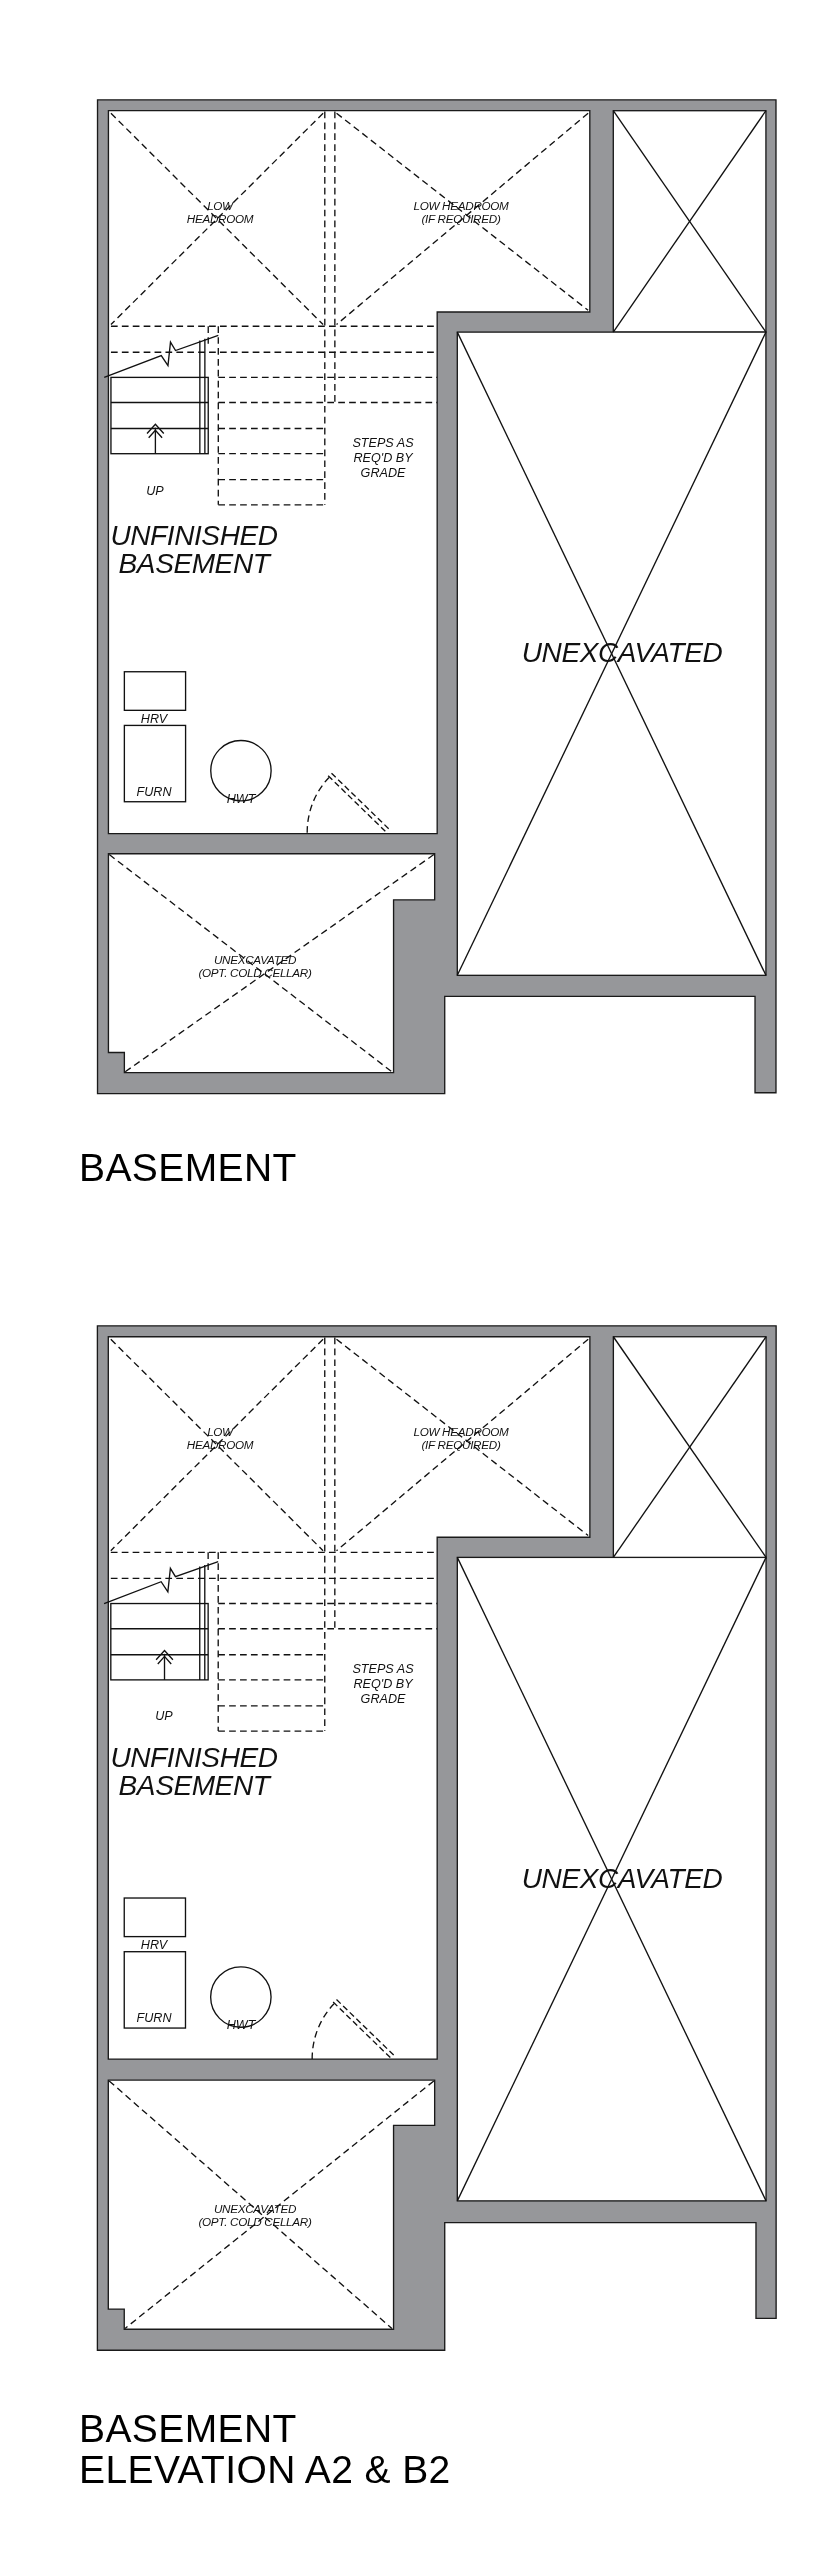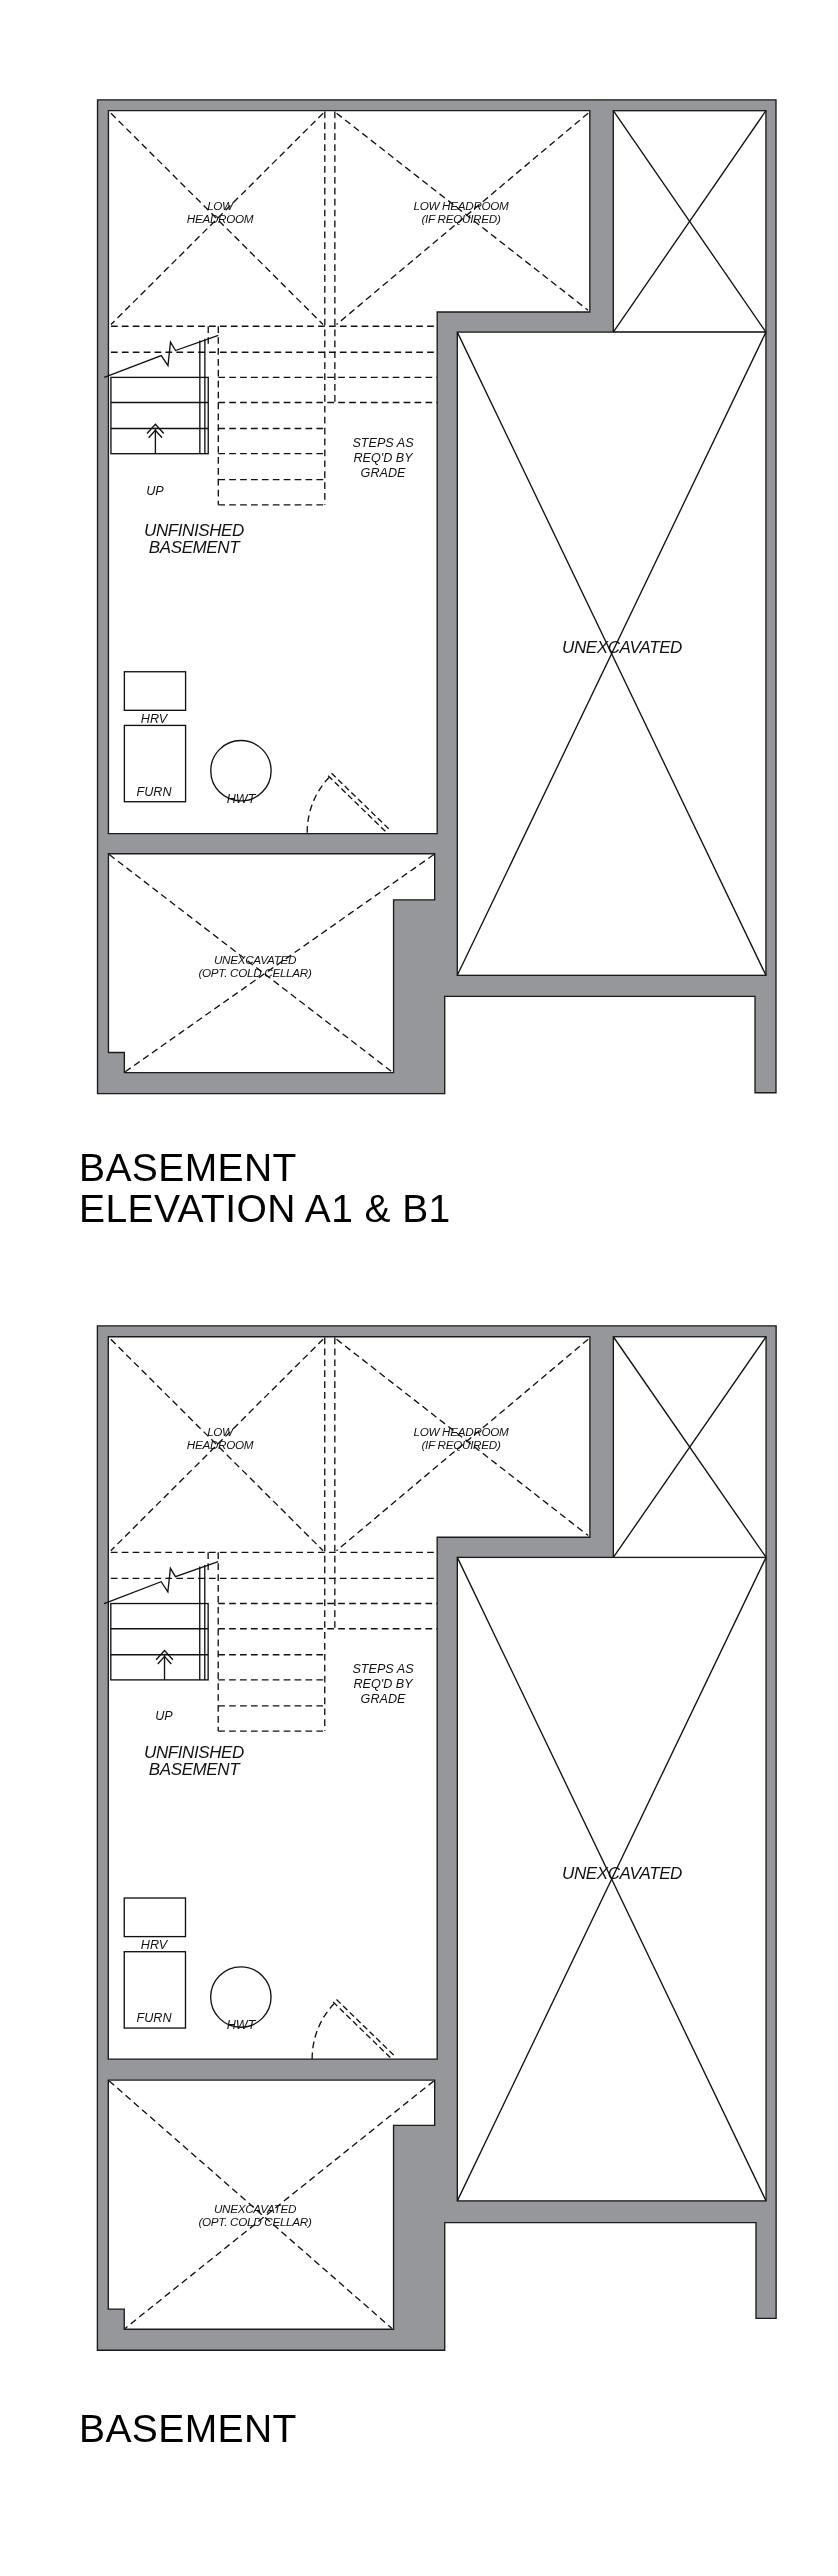--- a/index.html
+++ b/index.html
@@ -6,21 +6,21 @@
   body{width:839px;height:2576px;position:relative;overflow:hidden;font-family:"Liberation Sans","DejaVu Sans",sans-serif;}
   .plan{position:absolute;left:16px;width:839px;height:1090px;font-style:italic;}
   .plan svg{position:absolute;left:0;top:0;}
   .wall{fill:#96979a;stroke:#1a1a1a;stroke-width:1.6;}
   .room{fill:#ffffff;stroke:#1a1a1a;stroke-width:1.6;}
   .dash{fill:none;stroke:#111;stroke-width:1.6;stroke-dasharray:8 5;}
   .solid{fill:none;stroke:#111;stroke-width:1.6;}
   .lbl{position:absolute;color:#111;text-align:center;transform:translateX(-50%);white-space:nowrap;line-height:1.15;}
   .sm{font-size:11.7px;letter-spacing:-0.3px;}
   .eq{font-size:12.6px;margin-top:28px;}
-  .big{font-size:17px;letter-spacing:-0.4px;line-height:1.0;}
+  .big{font-size:28px;letter-spacing:-0.4px;line-height:1.0;}
   .title{position:absolute;left:79px;font-size:39px;line-height:41px;color:#000;white-space:nowrap;letter-spacing:0.4px;}
   .title div{display:block;}
 </style>
 </head>
 <body>
 
 <div class="plan" style="top:0px;">
   <svg width="839" height="1107" viewBox="0 0 1000 1320">
 
     <path class="wall" d="M97,119 L906,119 L906,1303 L881,1303 L881,1188 L511,1188 L511,1304 L97,1304 Z"></path>
@@ -115,21 +115,20 @@
   <div class="lbl eq" style="left:138px;top:757px;">FURN</div>
   <div class="lbl eq" style="left:225px;top:764px;">HWT</div>
   <div class="lbl sm" style="left:239px;top:953px;">
     <div>UNEXCAVATED</div>
     <div>(OPT. COLD CELLAR)</div>
   </div>
 </div>
 
 <div class="title" style="top:1147px;">
   <div>BASEMENT</div>
-  <div>ELEVATION A1 &amp; B1</div>
 </div>
 
 <div class="plan" style="top:1226px;height:1141px;">
   <svg width="839" height="1141" viewBox="0 0 1000 1360">
     <path class="wall" d="M97,119 L906,119 L906,1302 L882,1302 L882,1188 L511,1188 L511,1340 L97,1340 Z"></path>
     <path class="room" d="M110,132 L684,132 L684,371 L502,371 L502,993 L110,993 Z"></path>
     <rect class="room" x="712" y="132" width="182" height="264"></rect>
     <rect class="room" x="526" y="395" width="368" height="767"></rect>
     <path class="room" d="M110,1018 L499,1018 L499,1072 L450,1072 L450,1315 L129,1315 L129,1291 L110,1291 Z"></path>
 
@@ -215,14 +214,15 @@
   <div class="lbl eq" style="left:138px;top:757px;">FURN</div>
   <div class="lbl eq" style="left:225px;top:764px;">HWT</div>
   <div class="lbl sm" style="left:239px;top:976px;">
     <div>UNEXCAVATED</div>
     <div>(OPT. COLD CELLAR)</div>
   </div>
 </div>
 
 <div class="title" style="top:2408px;">
   <div>BASEMENT</div>
+  <div>ELEVATION A2 &amp; B2</div>
 </div>
 
 
 </body></html>

